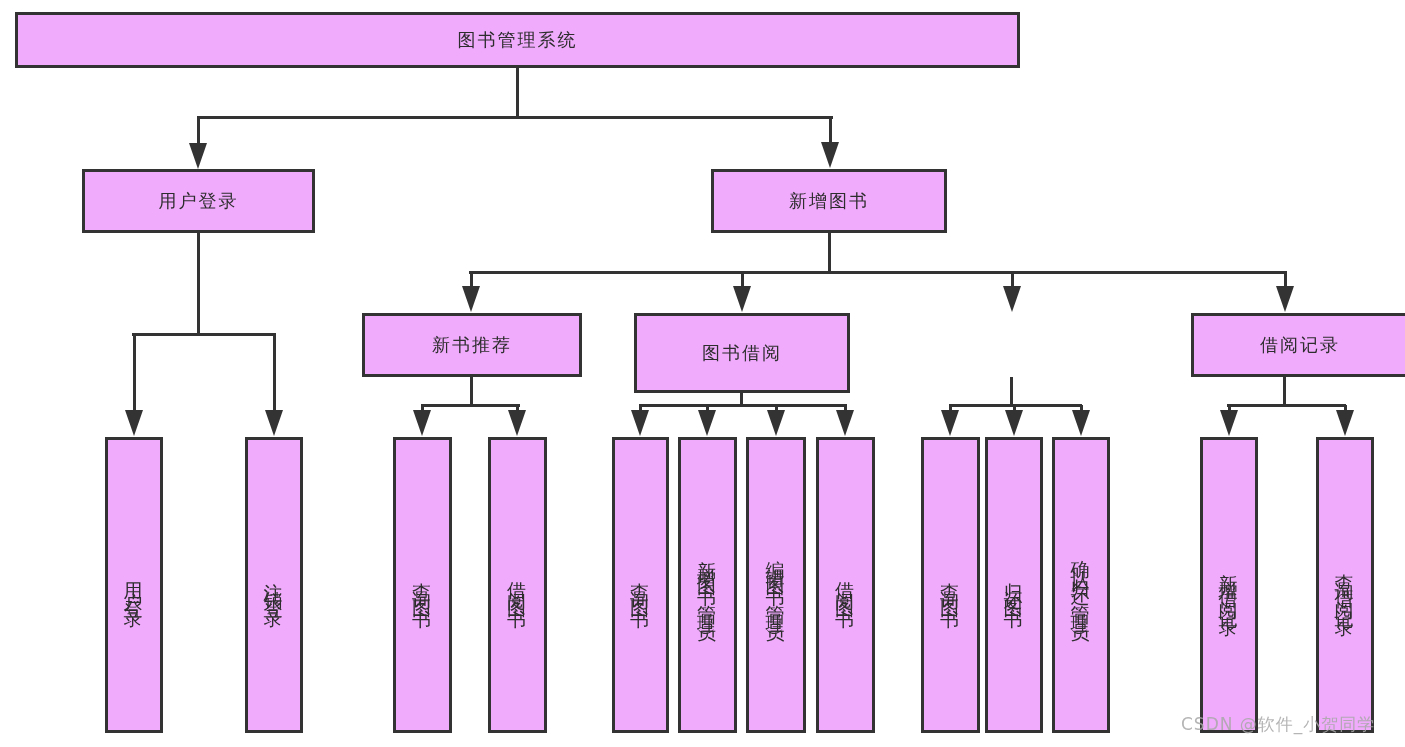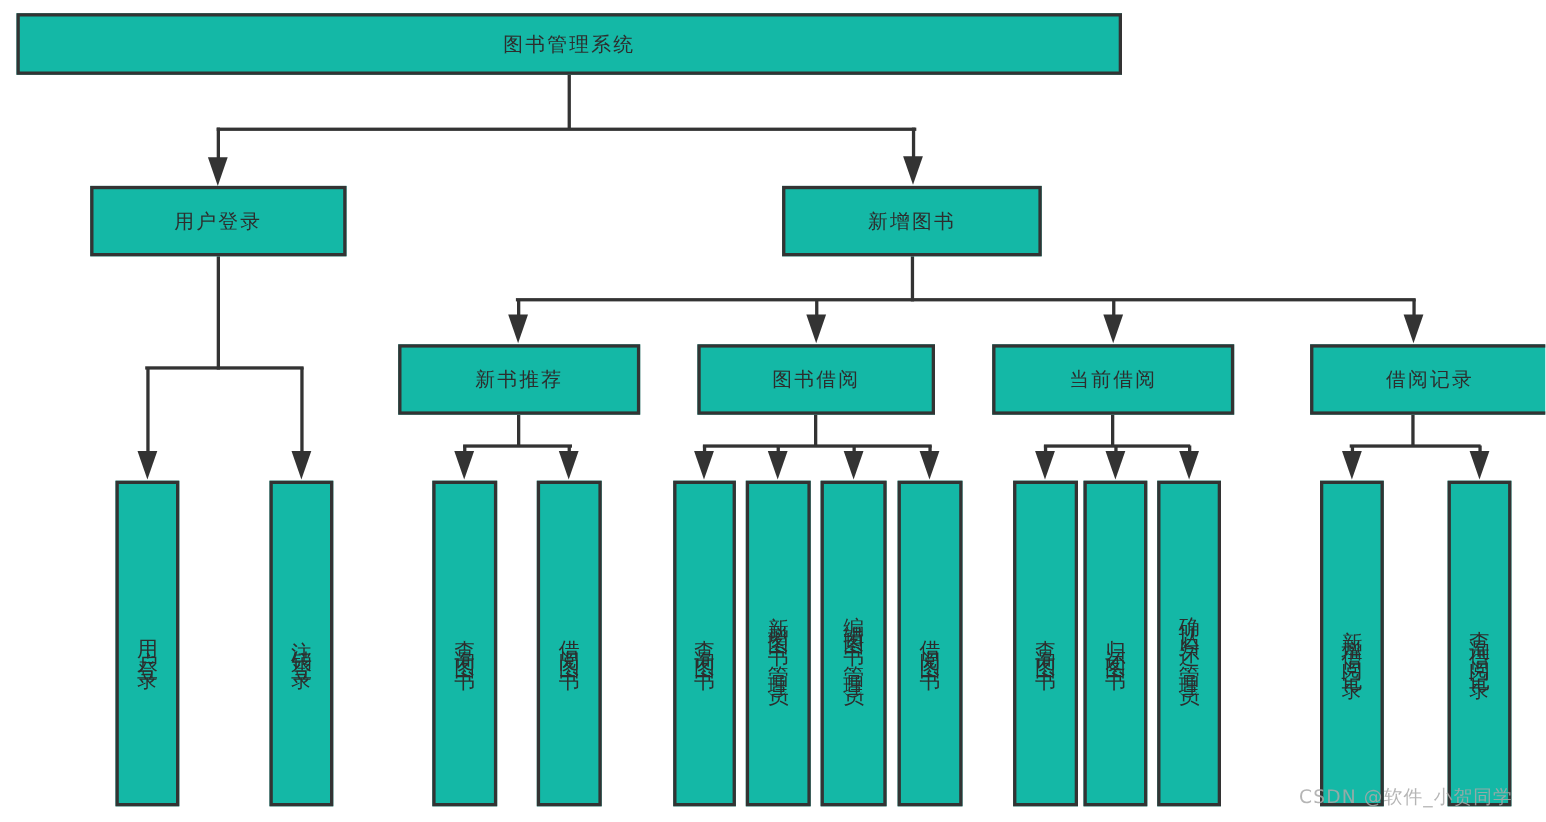--- a/index.html
+++ b/index.html
@@ -2,21 +2,21 @@
 <html><head>
 <meta charset="utf-8">
 <style>
   html,body{margin:0;padding:0;background:#fff;}
   .stage{
     position:relative;width:1405px;height:747px;background:#fff;overflow:hidden;
     font-family:"DejaVu Sans","Liberation Sans",sans-serif;
     --line:#333333;--text:#2d2d2d;
   }
   .node{
-    position:absolute;box-sizing:border-box;background:#14b8a6;
+    position:absolute;box-sizing:border-box;background:#f0abfc;
     border:3px solid var(--line);
     display:flex;align-items:center;justify-content:center;z-index:2;text-align:center;
   }
   .node span{font-size:18px;color:var(--text);letter-spacing:2px;white-space:nowrap;}
   .node.v span{
     writing-mode:vertical-rl;text-orientation:mixed;
     font-size:19px;letter-spacing:9px;white-space:normal;
   }
   .line{position:absolute;background:var(--line);z-index:1;}
   .ahead{
@@ -39,25 +39,22 @@
     </div>
     <div class="node" style="left: 82px; top: 169px; width: 233px; height: 64px;">
       <span>用户登录</span>
     </div>
     <div class="node" style="left: 711px; top: 169px; width: 236px; height: 64px;">
       <span>新增图书</span>
     </div>
     <div class="node" style="left: 362px; top: 313px; width: 220px; height: 64px;">
       <span>新书推荐</span>
     </div>
-    <div class="node" style="left: 634px; top: 313px; width: 216px; height: 64px;">
+    <div class="node" style="left: 634px; top: 313px; width: 216px; height: 80px;">
       <span>图书借阅</span>
-    </div>
-    <div class="node" style="left: 902px; top: 313px; width: 220px; height: 64px;">
-      <span>当前借阅</span>
     </div>
     <div class="node" style="left: 1176px; top: 313px; width: 218px; height: 64px; margin-left: 15px;">
       <span>借阅记录</span>
     </div>
     <div class="node v" style="left: 105px; top: 437px; width: 58px; height: 296px;">
       <span>用户登录</span>
     </div>
     <div class="node v" style="left: 245px; top: 437px; width: 58px; height: 296px;">
       <span>注销登录</span>
     </div>

